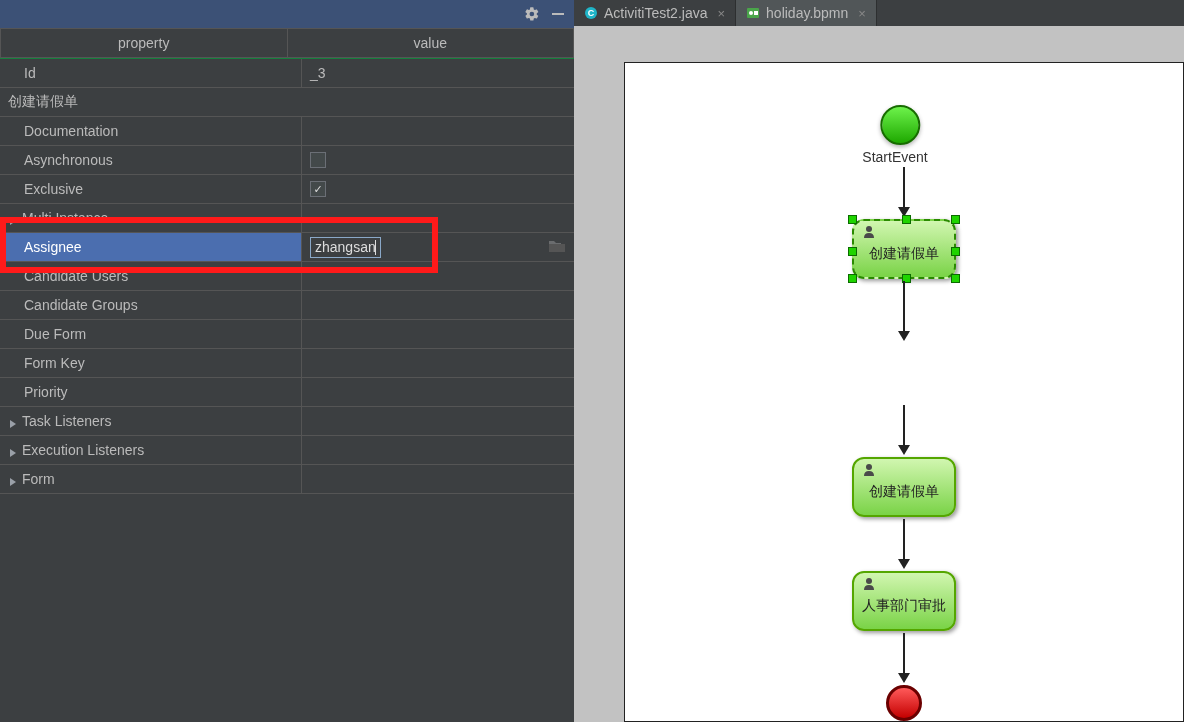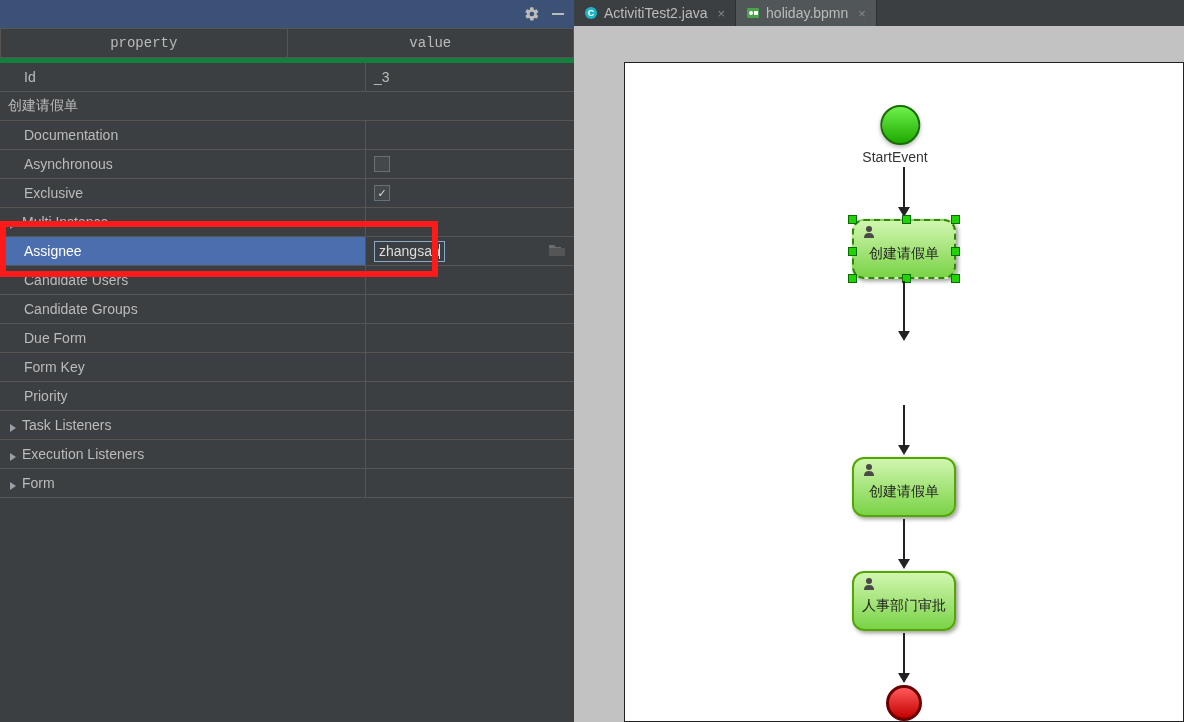--- a/index.html
+++ b/index.html
@@ -34,22 +34,21 @@
       cursor: pointer;
       width: 16px;
       height: 16px;
       display: flex;
       align-items: center;
       justify-content: center;
     }
     .prop-table-header {
       display: flex;
       background: #3c3f41;
-      border-bottom: 5px solid #15803d;
-      font-family: Liberation Mono, monospace;
+      border-bottom: 1px solid #15803d;
     }
     .prop-th {
       flex: 1;
       padding: 6px 0;
       text-align: center;
       color: #bbbbbb;
       font-size: 14px;
       border: 1px solid #555;
       border-top: 1px solid #555;
     }
@@ -59,21 +58,21 @@
       display: flex;
       flex-direction: column;
       position: relative;
     }
     .prop-row {
       display: flex;
       height: 29px;
       border-bottom: 1px solid #555;
     }
     .prop-label {
-      width: 366px;
+      width: 302px;
       padding: 5px 0 5px 24px;
       color: #bbbbbb;
       border-right: 1px solid #555;
       display: flex;
       align-items: center;
     }
     .prop-label.with-tri { padding-left: 8px; }
     .tri-icon {
       width: 10px;
       height: 10px;

